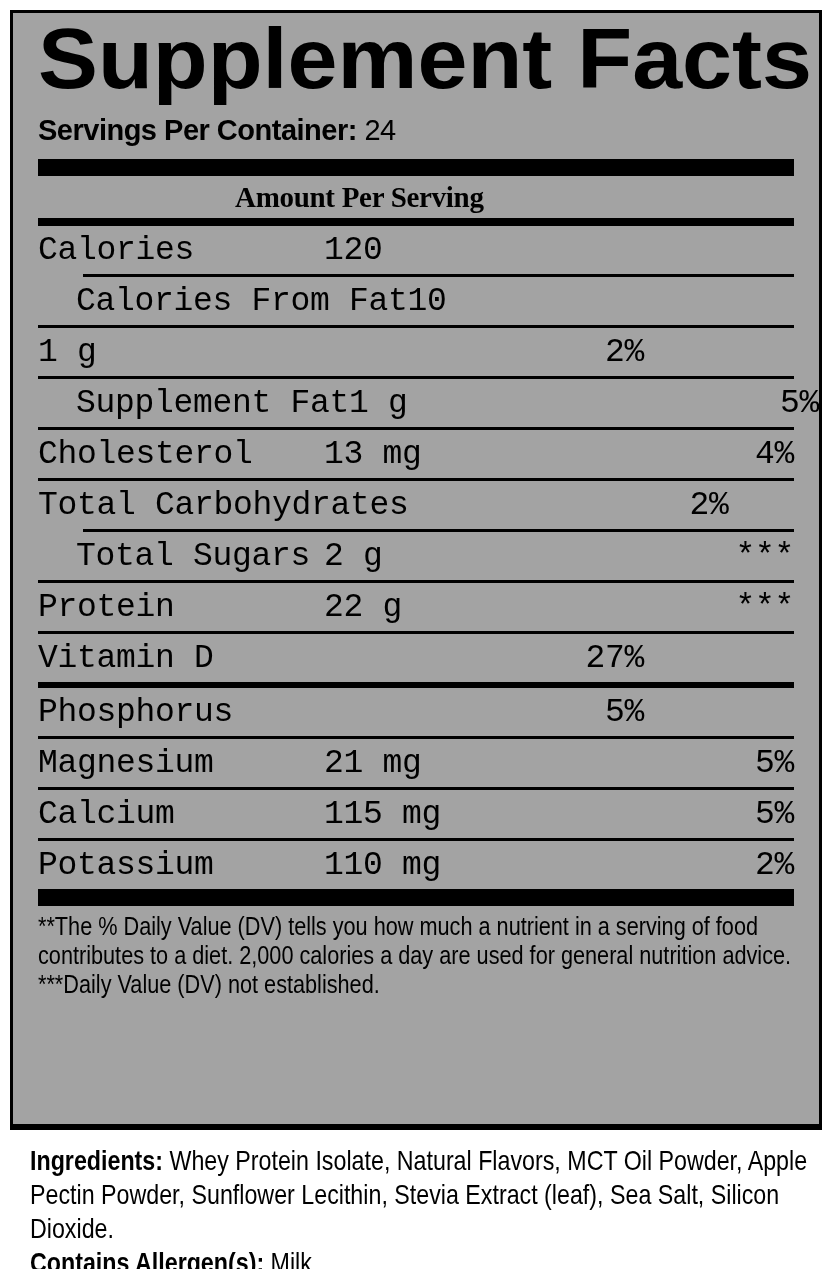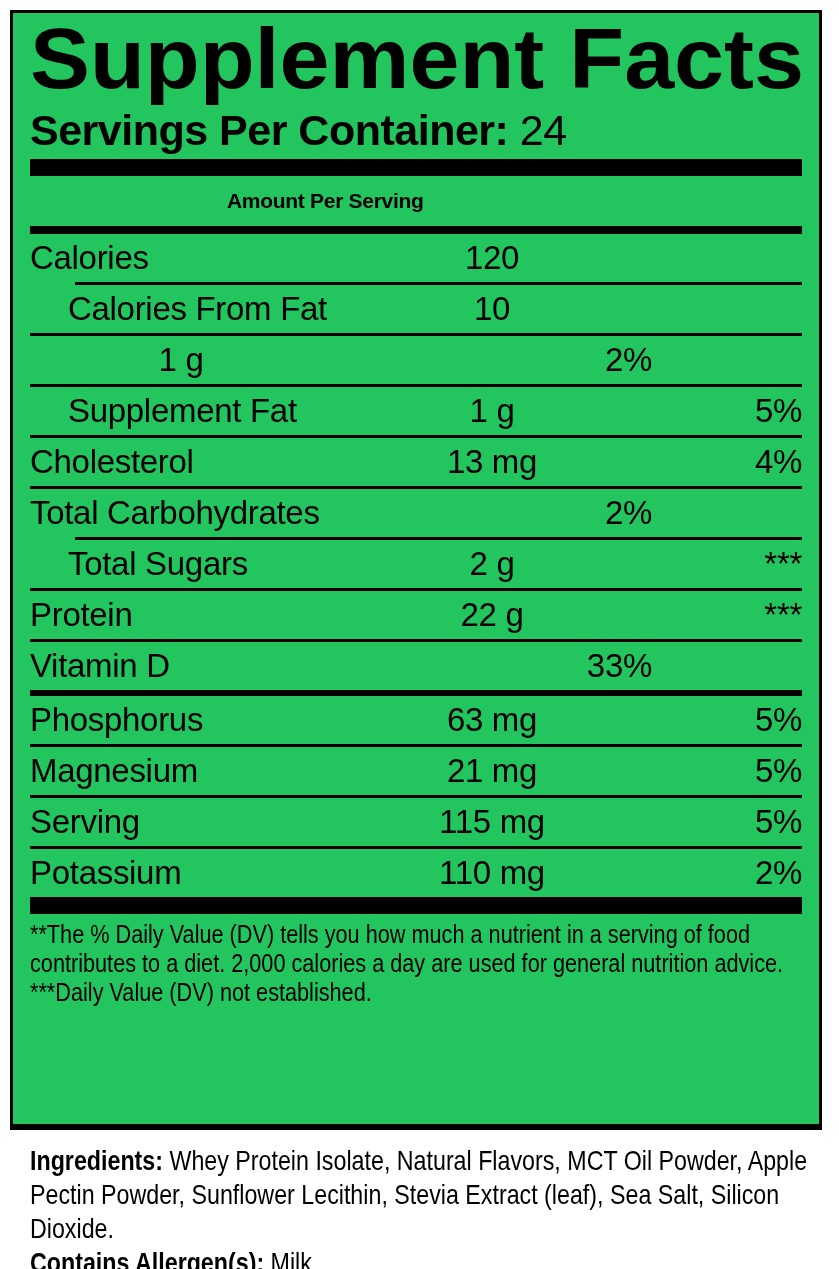--- a/index.html
+++ b/index.html
@@ -12,62 +12,64 @@
     position: relative;
   }
   .page { padding: 10px 0 0 10px; }
 
   .label-box {
     box-sizing: border-box;
     width: 812px;
     height: 1120px;
     border: 3px solid #000;
     border-bottom-width: 6px;
-    padding: 0 17px;
-    background: #22c55e;
+    padding: 0 25px;
+    background: #a3a3a3;
   }
 
   .title-svg { display: block; margin-top: 10px; width: 778px; height: 82px; }
 
   .serving-line {
-    font-size: 43px;
+    font-size: 29px;
     letter-spacing: -0.5px;
     white-space: nowrap;
   }
   .serving-line .lbl { font-weight: bold; }
   .line-1 { margin-top: 4px; line-height: 42px; }
   .line-2 { line-height: 44px; }
 
   .bar-thick { height: 17px; background: #000; }
   .bar-top { margin-top: 8px; }
   .bar-bottom { margin-top: 0; }
   .bar-medium { height: 8px; background: #000; }
 
   .table-header {
     display: flex;
     align-items: center;
-    height: 50px;
+    height: 42px;
     font-weight: bold;
-    font-size: 21px;
+    font-size: 29px;
     letter-spacing: -0.3px;
+    font-family: Liberation Serif, serif;
   }
   .table-header .amount-header { margin-left: 197px; }
   .table-header .dv-header { margin-left: auto; }
 
   .row {
     display: grid;
     grid-template-columns: 1fr 320px 150px;
     align-items: center;
     height: 48px;
     font-size: 33px;
     letter-spacing: -0.3px;
+    font-family: Liberation Mono, monospace;
   }
   .row .name { text-align: left; white-space: nowrap; }
   .row.indent .name { padding-left: 38px; }
-  .row .amount { text-align: center; white-space: nowrap; }
+  .row .amount { text-align: left; white-space: nowrap; }
   .row .dv { text-align: right; white-space: nowrap; }
 
   .divider { height: 3px; background: #000; }
   .divider.indented { margin-left: 45px; }
 
   .footnotes {
     margin-top: 6px;
     font-size: 25px;
     line-height: 29px;
     width: 900px;
@@ -154,42 +156,41 @@
 
     <div class="row">
       <div class="name">Protein</div>
       <div class="amount">22 g</div>
       <div class="dv">***</div>
     </div>
     <div class="divider"></div>
 
     <div class="row">
       <div class="name">Vitamin D</div>
-      <div class="dv">33%</div>
+      <div class="dv">27%</div>
     </div>
     <div class="divider"></div>
 
     <div class="divider"></div>
 
     <div class="row">
       <div class="name">Phosphorus</div>
-      <div class="amount">63 mg</div>
       <div class="dv">5%</div>
     </div>
     <div class="divider"></div>
 
     <div class="row">
       <div class="name">Magnesium</div>
       <div class="amount">21 mg</div>
       <div class="dv">5%</div>
     </div>
     <div class="divider"></div>
 
     <div class="row">
-      <div class="name">Serving</div>
+      <div class="name">Calcium</div>
       <div class="amount">115 mg</div>
       <div class="dv">5%</div>
     </div>
     <div class="divider"></div>
 
     <div class="row">
       <div class="name">Potassium</div>
       <div class="amount">110 mg</div>
       <div class="dv">2%</div>
     </div>

